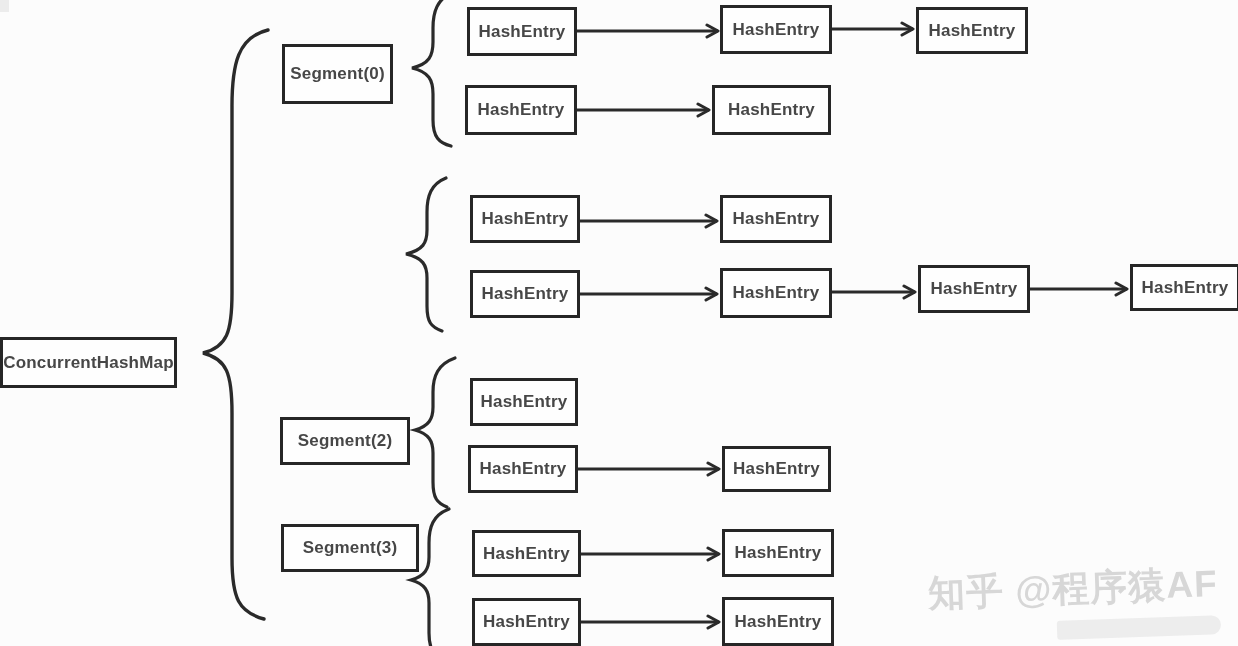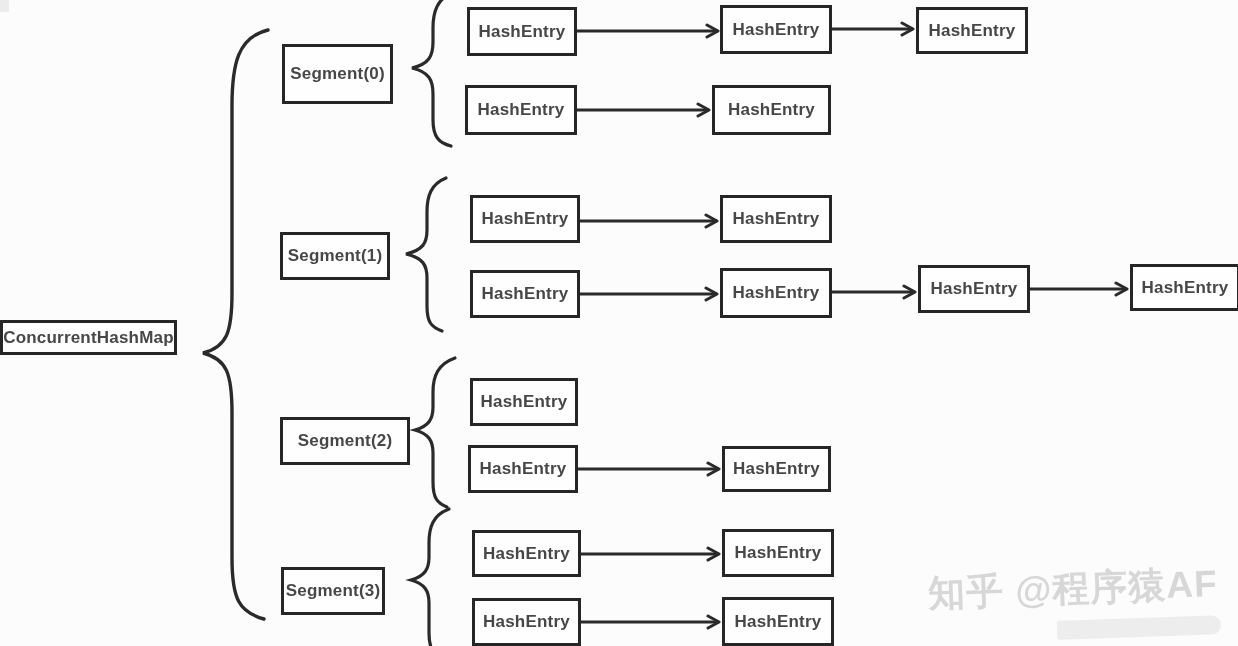--- a/index.html
+++ b/index.html
@@ -62,26 +62,25 @@
     <line class="stroke" stroke-width="3" x1="577" y1="110" x2="709" y2="110" marker-end="url(#arrowhead)"></line>
     <line class="stroke" stroke-width="3" x1="580" y1="221" x2="717" y2="221" marker-end="url(#arrowhead)"></line>
     <line class="stroke" stroke-width="3" x1="580" y1="294" x2="717" y2="294" marker-end="url(#arrowhead)"></line>
     <line class="stroke" stroke-width="3" x1="832" y1="292" x2="915" y2="292" marker-end="url(#arrowhead)"></line>
     <line class="stroke" stroke-width="3" x1="1030" y1="289" x2="1127" y2="289" marker-end="url(#arrowhead)"></line>
     <line class="stroke" stroke-width="3" x1="578" y1="469" x2="719" y2="469" marker-end="url(#arrowhead)"></line>
     <line class="stroke" stroke-width="3" x1="581" y1="554" x2="719" y2="554" marker-end="url(#arrowhead)"></line>
     <line class="stroke" stroke-width="3" x1="581" y1="622" x2="719" y2="622" marker-end="url(#arrowhead)"></line>
   </svg>
 
-  <div class="node" style="left:0px;top:320px;width:177px;height:35px">ConcurrentHashMap</div>
+  <div class="node" style="left:0px;top:337px;width:177px;height:51px">ConcurrentHashMap</div>
 
   <div class="node" style="left:282px;top:44px;width:111px;height:60px">Segment(0)</div>
-  <div class="node" style="left:280px;top:232px;width:110px;height:48px">Segment(1)</div>
   <div class="node" style="left:280px;top:417px;width:130px;height:48px">Segment(2)</div>
-  <div class="node" style="left:281px;top:567px;width:104px;height:48px">Segment(3)</div>
+  <div class="node" style="left:281px;top:524px;width:138px;height:48px">Segment(3)</div>
 
   <div class="node" style="left:467px;top:7px;width:110px;height:49px">HashEntry</div>
   <div class="node" style="left:720px;top:5px;width:112px;height:49px">HashEntry</div>
   <div class="node" style="left:916px;top:7px;width:112px;height:47px">HashEntry</div>
 
   <div class="node" style="left:465px;top:85px;width:112px;height:50px">HashEntry</div>
   <div class="node" style="left:712px;top:85px;width:119px;height:50px">HashEntry</div>
 
   <div class="node" style="left:470px;top:195px;width:110px;height:48px">HashEntry</div>
   <div class="node" style="left:720px;top:195px;width:112px;height:48px">HashEntry</div>

